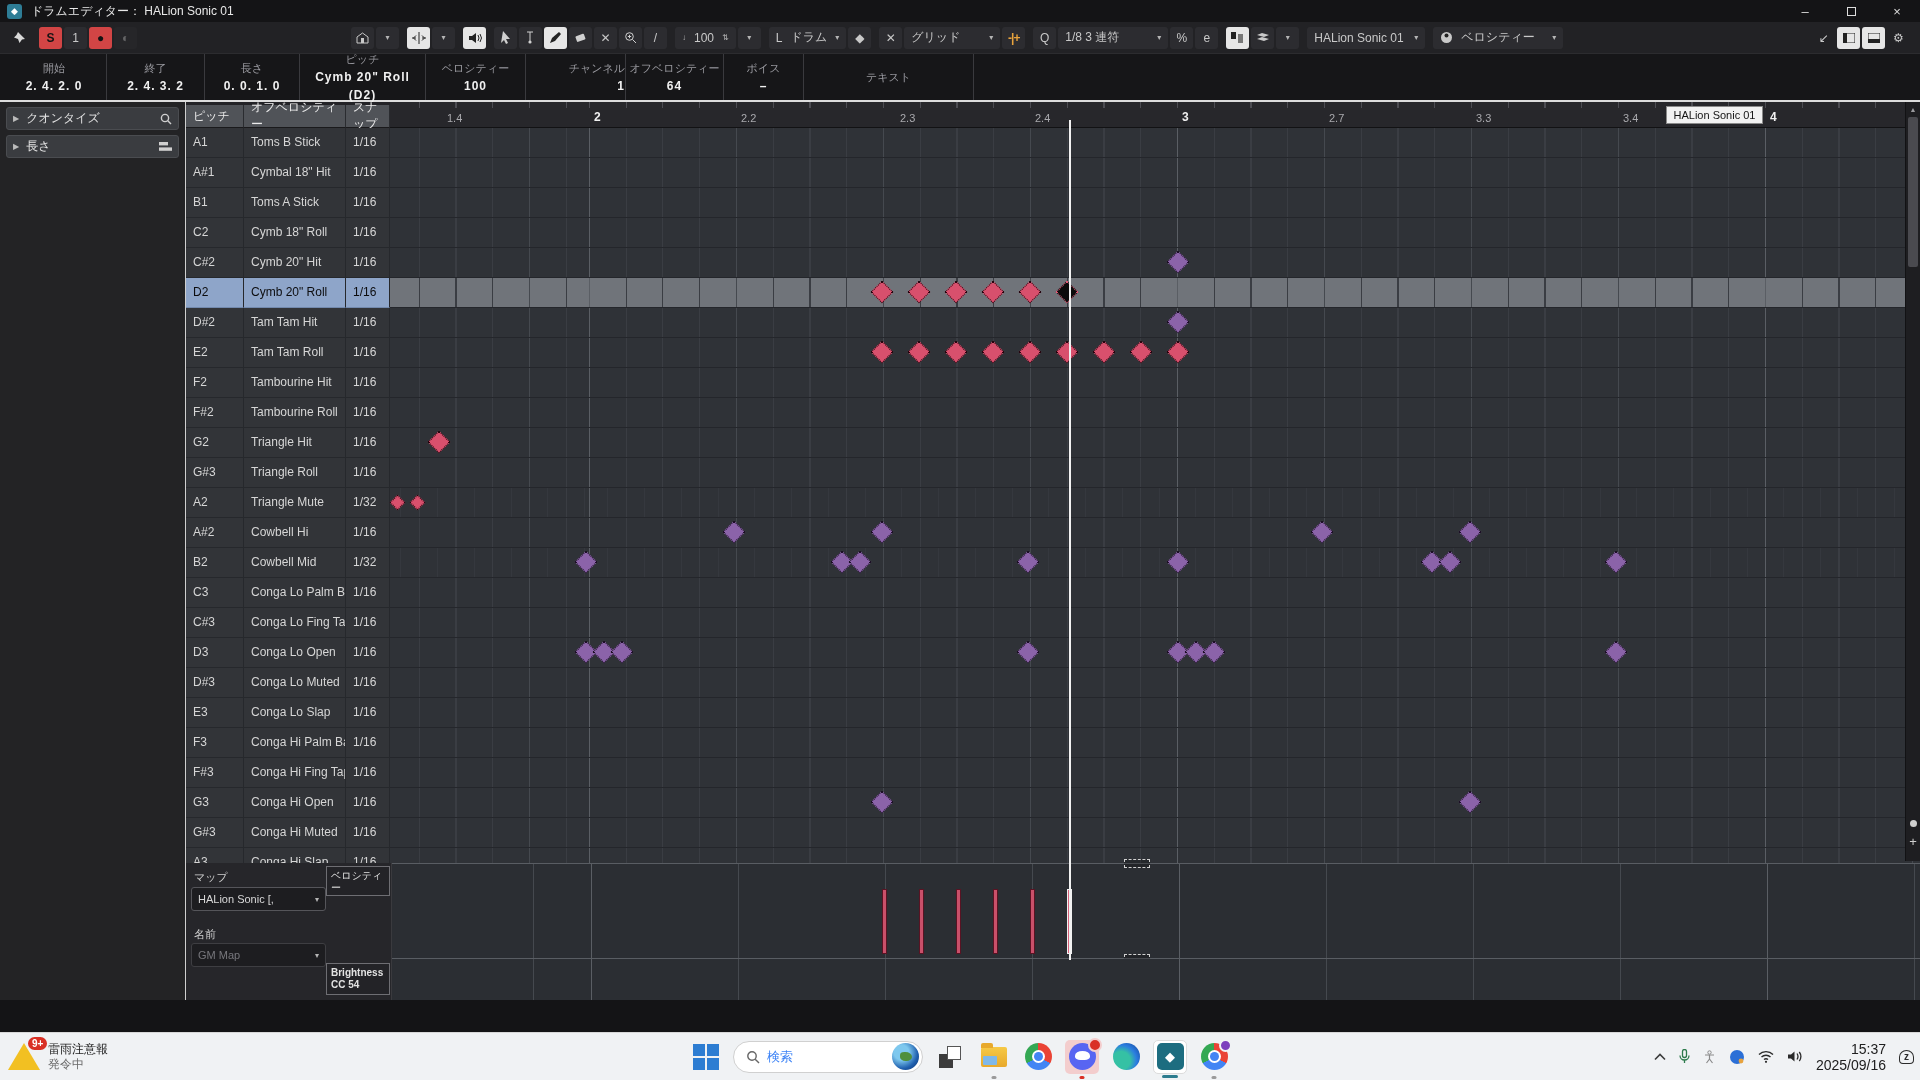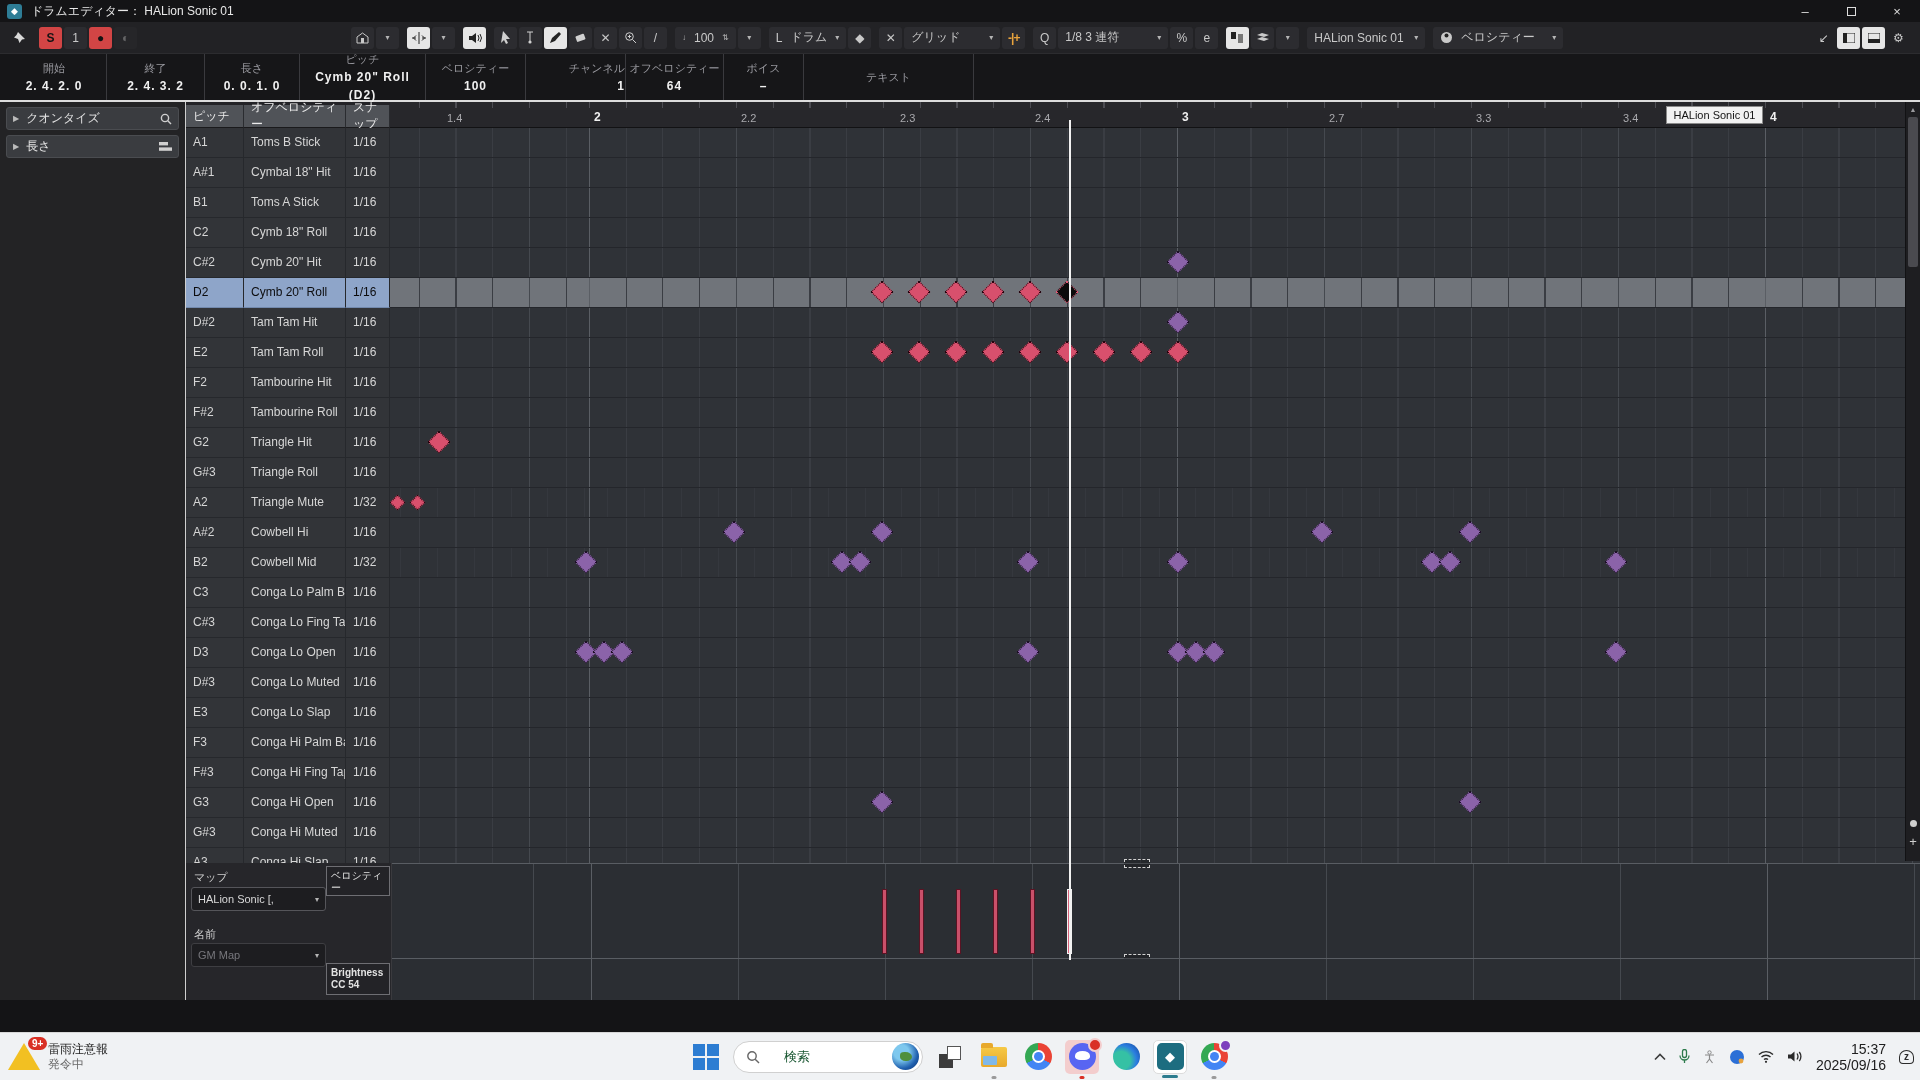--- a/index.html
+++ b/index.html
@@ -125,21 +125,21 @@
 .warn-tri{position:relative;width:0;height:0;border-left:16px solid transparent;border-right:16px solid transparent;
   border-bottom:27px solid #f2c022}
 .warn-badge{position:absolute;top:-8px;left:2px;background:#d93025;color:#fff;font-size:10px;font-weight:bold;
   border-radius:9px;padding:1px 4px;border:2px solid #f0f2f4}
 .tb-weather-text{font-size:12px;line-height:15px}
 .tb-weather-text .sub{color:#6a6a6a}
 .tb-center{margin:0 auto;display:flex;align-items:center;gap:10px}
 .tb-start{width:26px;height:26px;display:grid;grid-template-columns:12px 12px;grid-gap:2px}
 .tb-start div{width:12px;height:12px;background:#2d7dd2}
 .search-pill{width:190px;height:32px;background:#fff;border:1px solid #d0d0d0;border-radius:16px;
-  display:flex;align-items:center;padding:0 3px 0 12px;gap:24px;color:#14532d;font-size:13px}
+  display:flex;align-items:center;padding:0 3px 0 12px;gap:7px;color:#3b82f6;font-size:13px}
 .earth{margin-left:auto;width:27px;height:27px;border-radius:50%;
   background:radial-gradient(circle at 35% 35%,#7ec8ee 0 30%,#1f5fae 65%,#0d2f66 100%)}
 .earth i{display:block;width:12px;height:9px;margin:9px 0 0 8px;background:#4f8f3b;border-radius:40% 60% 50% 50%}
 .tb-ico{width:34px;height:34px;display:flex;align-items:center;justify-content:center;position:relative;border-radius:5px}
 .run-dot{position:absolute;bottom:-5px;left:50%;transform:translateX(-50%);width:5px;height:3px;border-radius:2px;background:#9a9a9a}
 .run-dot.red{background:#d93025}
 .run-bar{position:absolute;bottom:-5px;left:50%;transform:translateX(-50%);width:16px;height:3px;border-radius:2px;background:#2e7d8f}
 .tile-active{background:#ffffff;border:1px solid #dcdcdc}
 .tile-alert{background:#f3cdcd}
 .taskview{width:22px;height:22px;position:relative}

